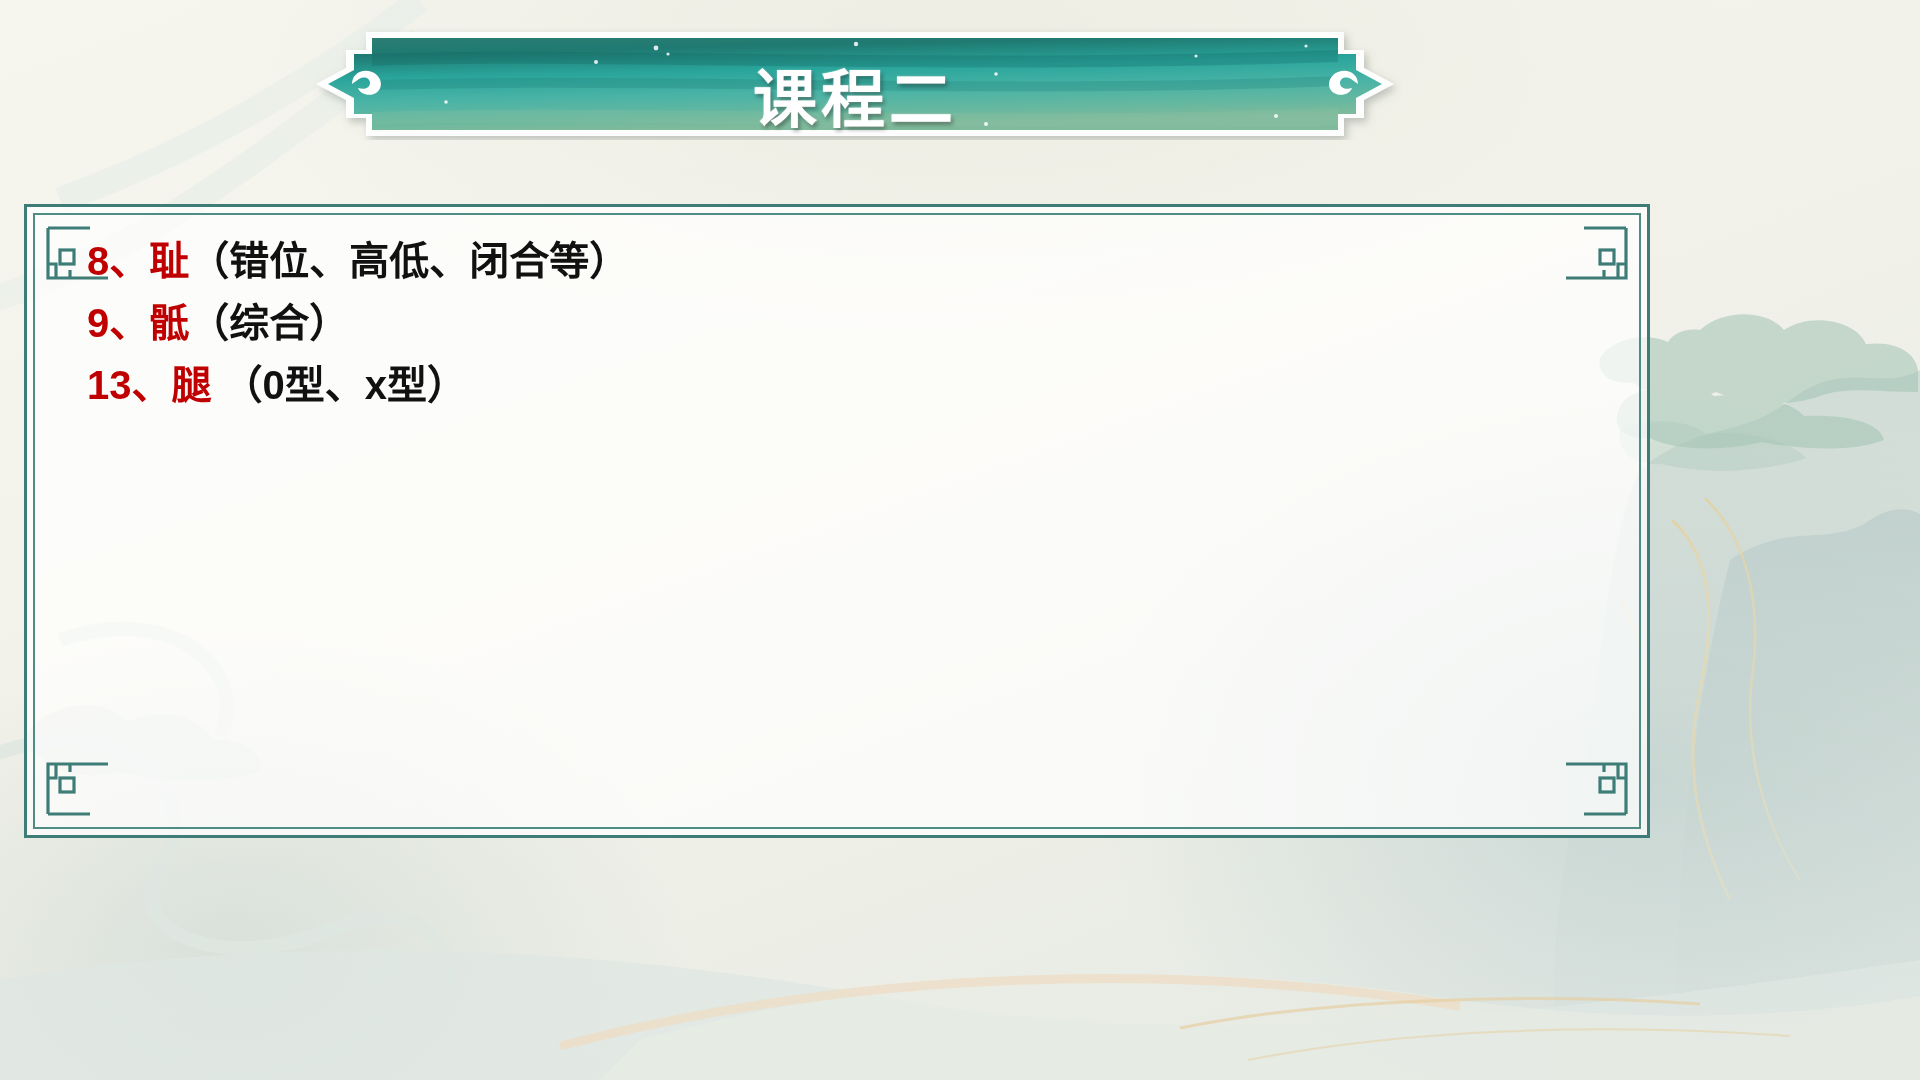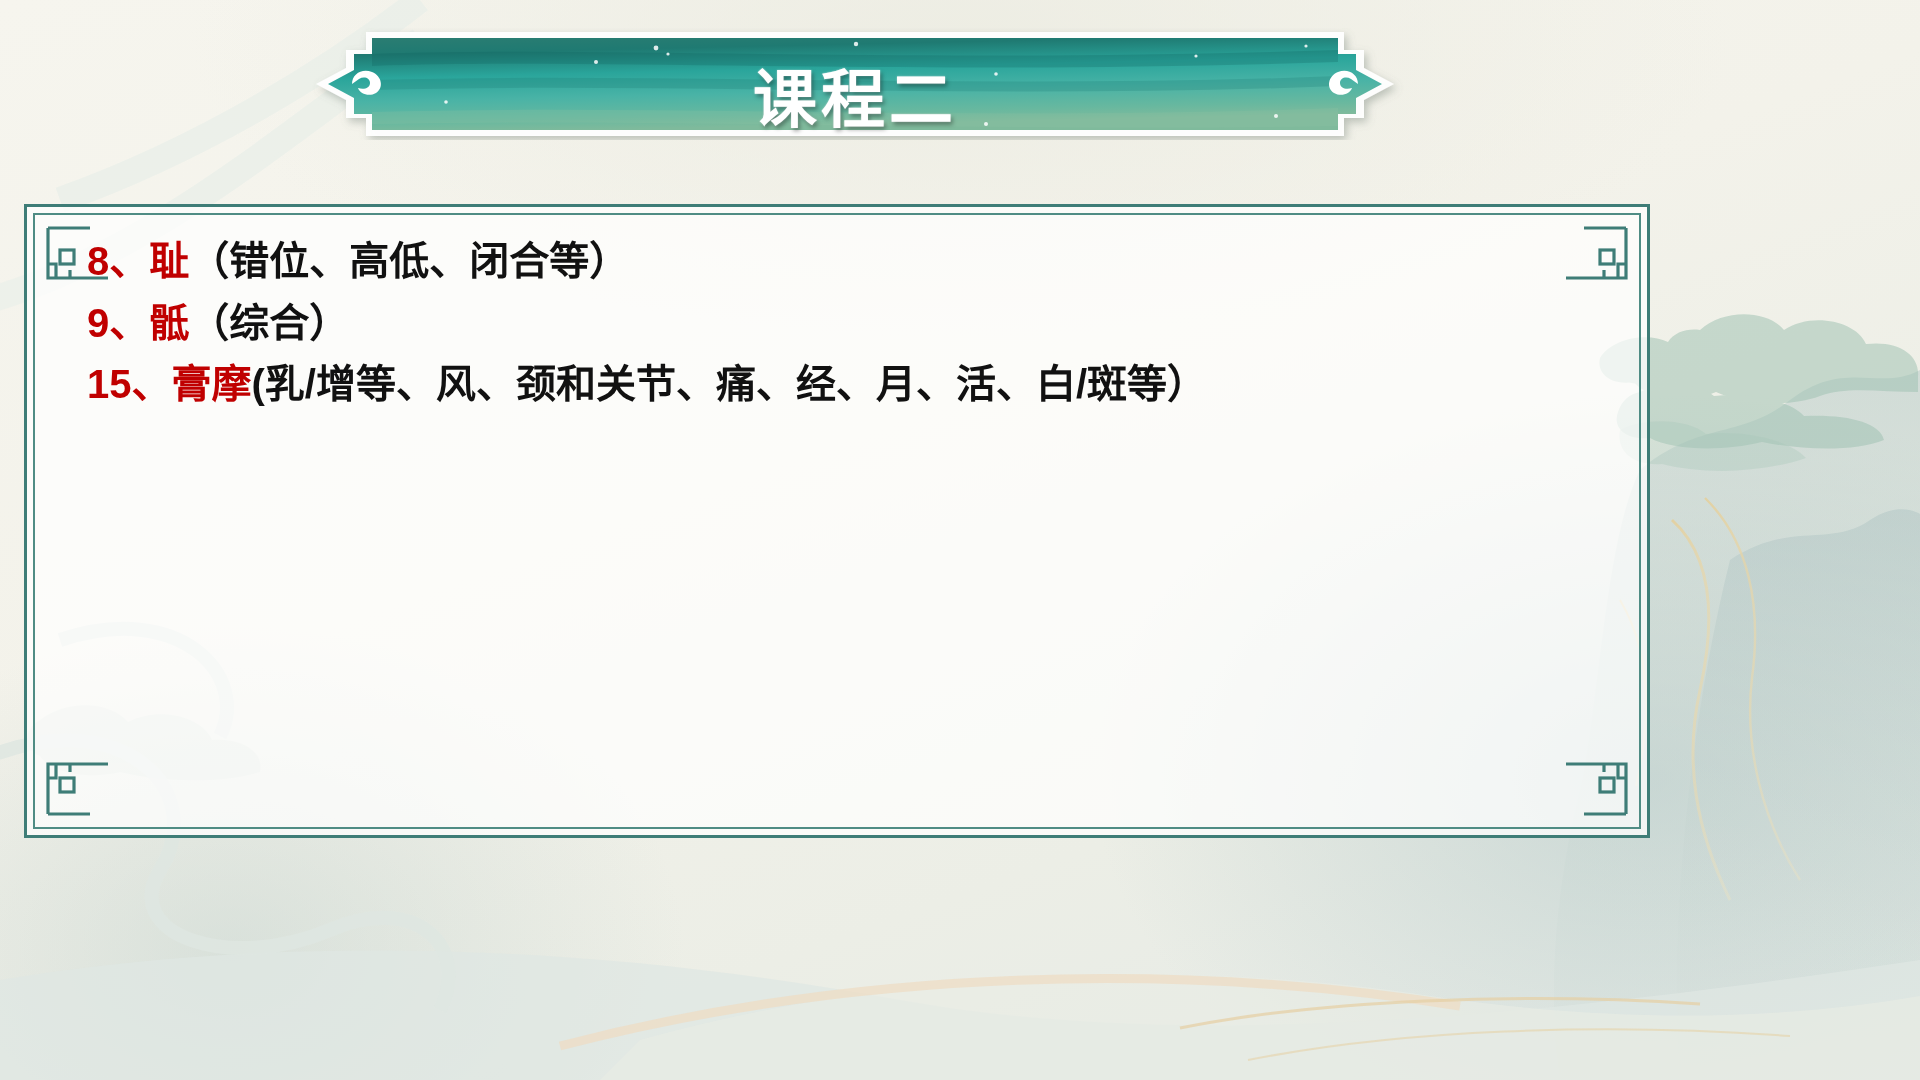--- a/index.html
+++ b/index.html
@@ -266,19 +266,19 @@
       </g>
     </svg>
 
     <div class="text-body">
       <div class="line">
         <span class="ln-key">8、</span><span class="ln-key">耻</span><span class="ln-rest">（错位、高低、闭合等）</span>
       </div>
       <div class="line">
         <span class="ln-key">9、</span><span class="ln-key">骶</span><span class="ln-rest">（综合）</span>
       </div>
-      <div class="line line-15">
-        <span class="ln-key">15、</span><span class="ln-key">膏摩</span><span class="ln-rest">(乳/增等、风、颈和关节、痛、经、月、活、白/斑等）</span>
+      <div class="line">
+        <span class="ln-key">13、</span><span class="ln-key">腿</span><span class="ln-rest"> （0型、x型）</span>
       </div>
     </div>
   </div>
 
 </div>
 
 </body></html>

